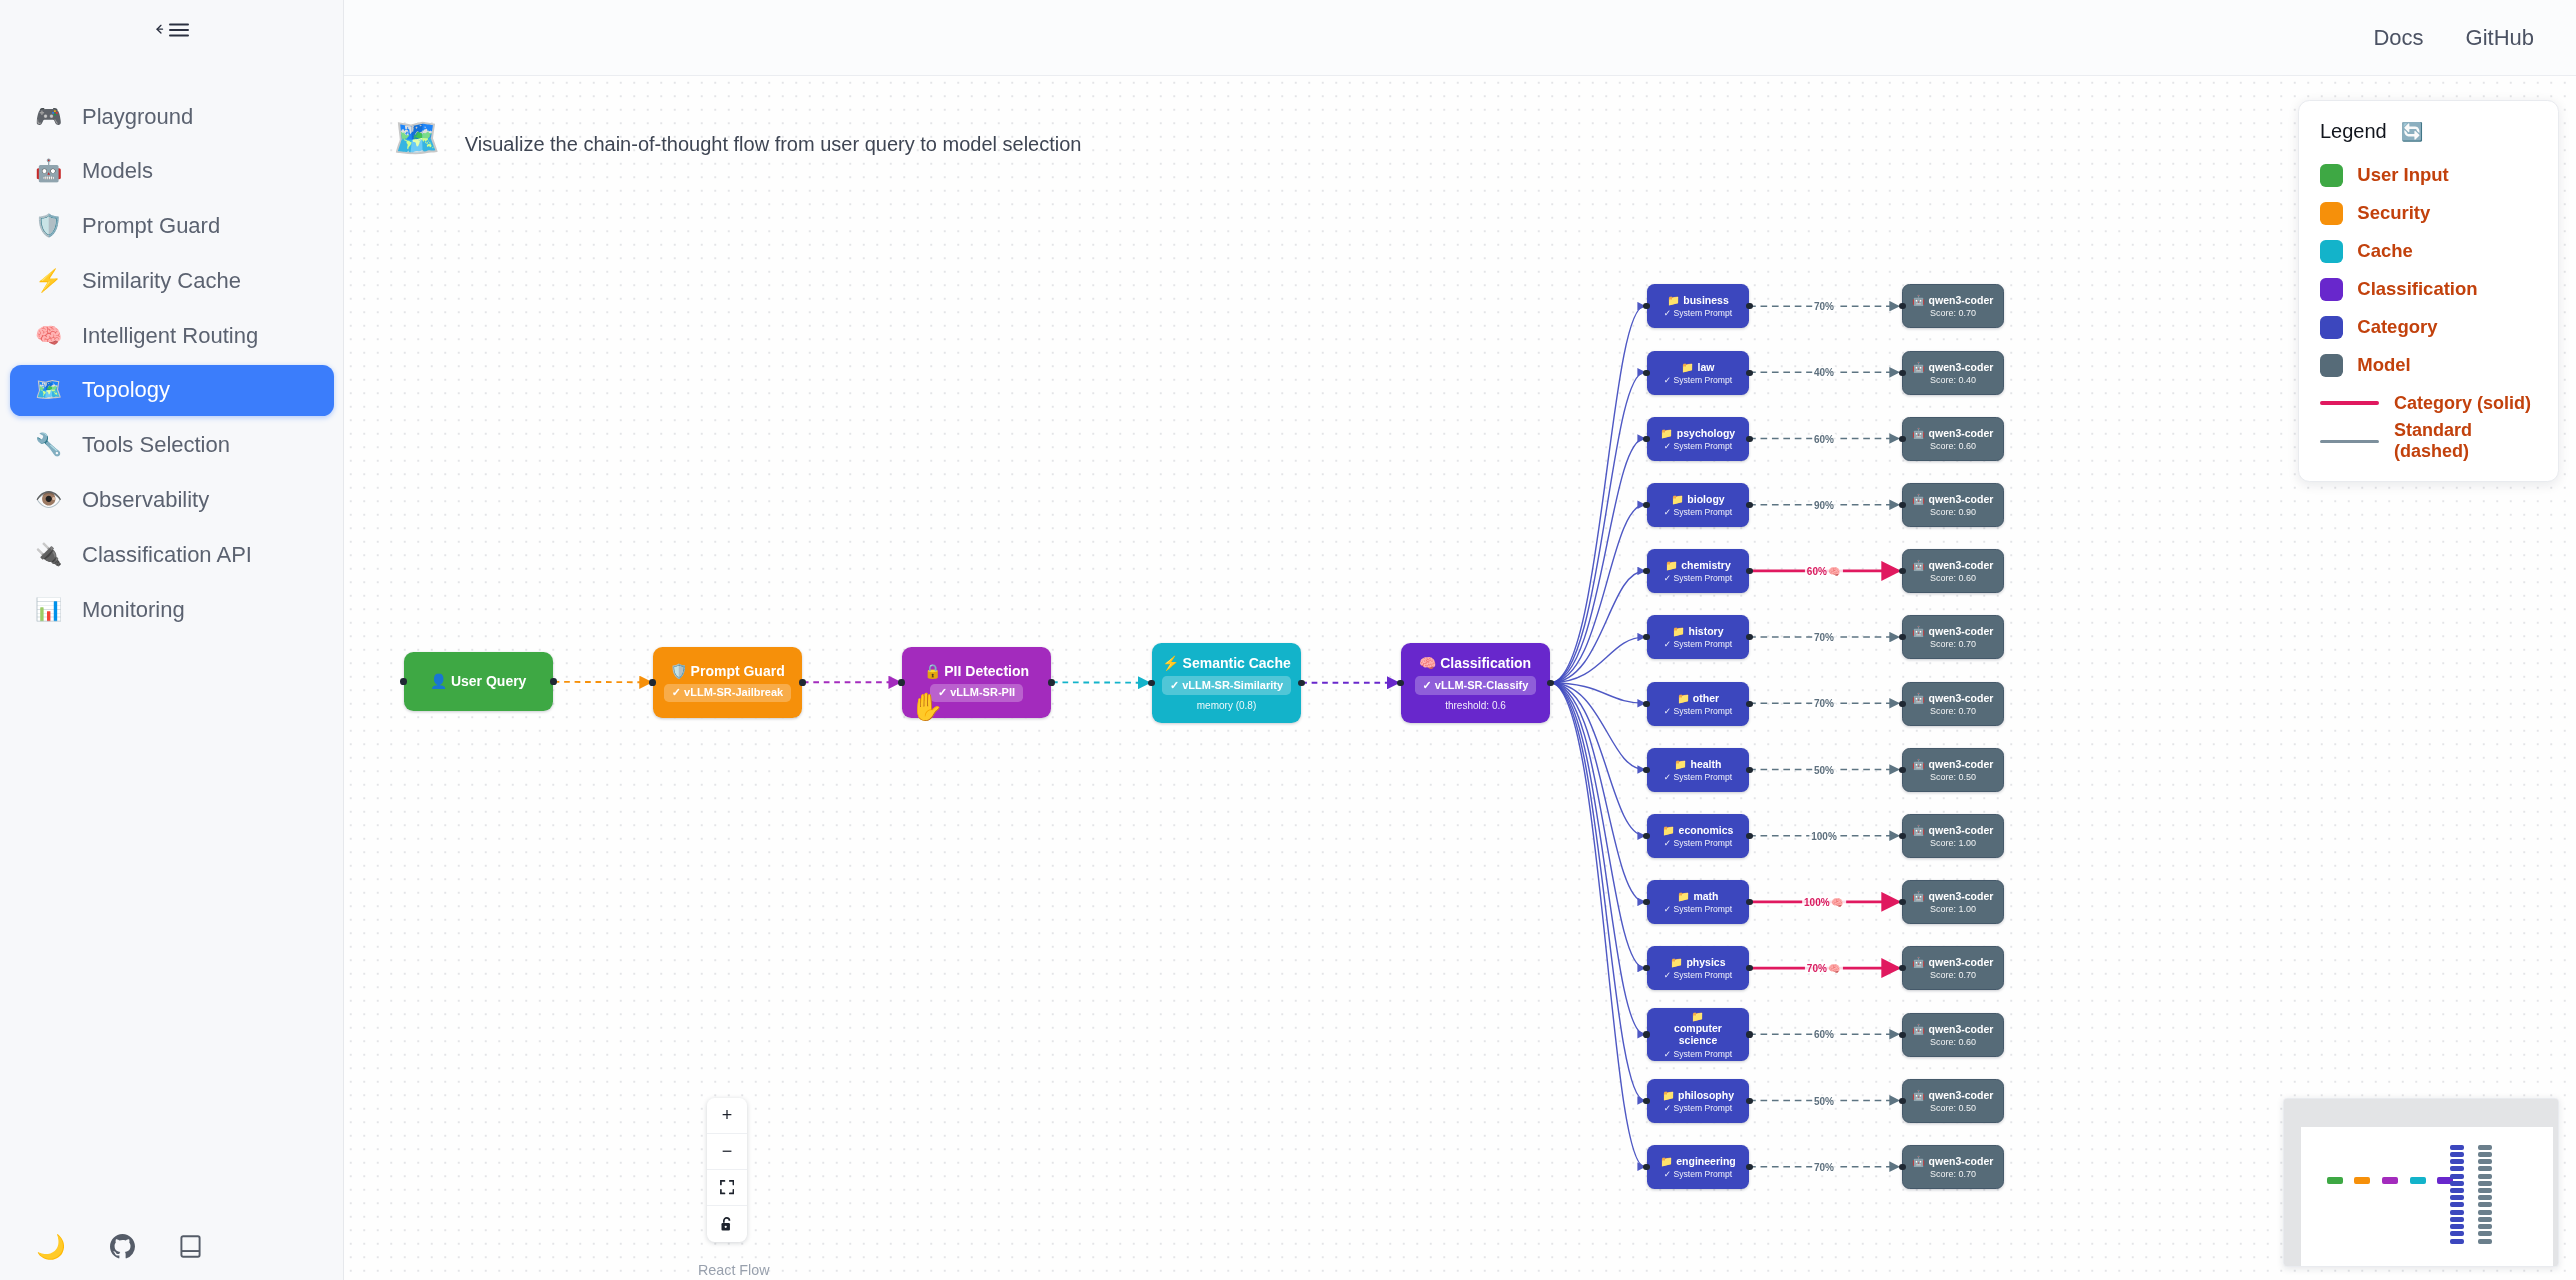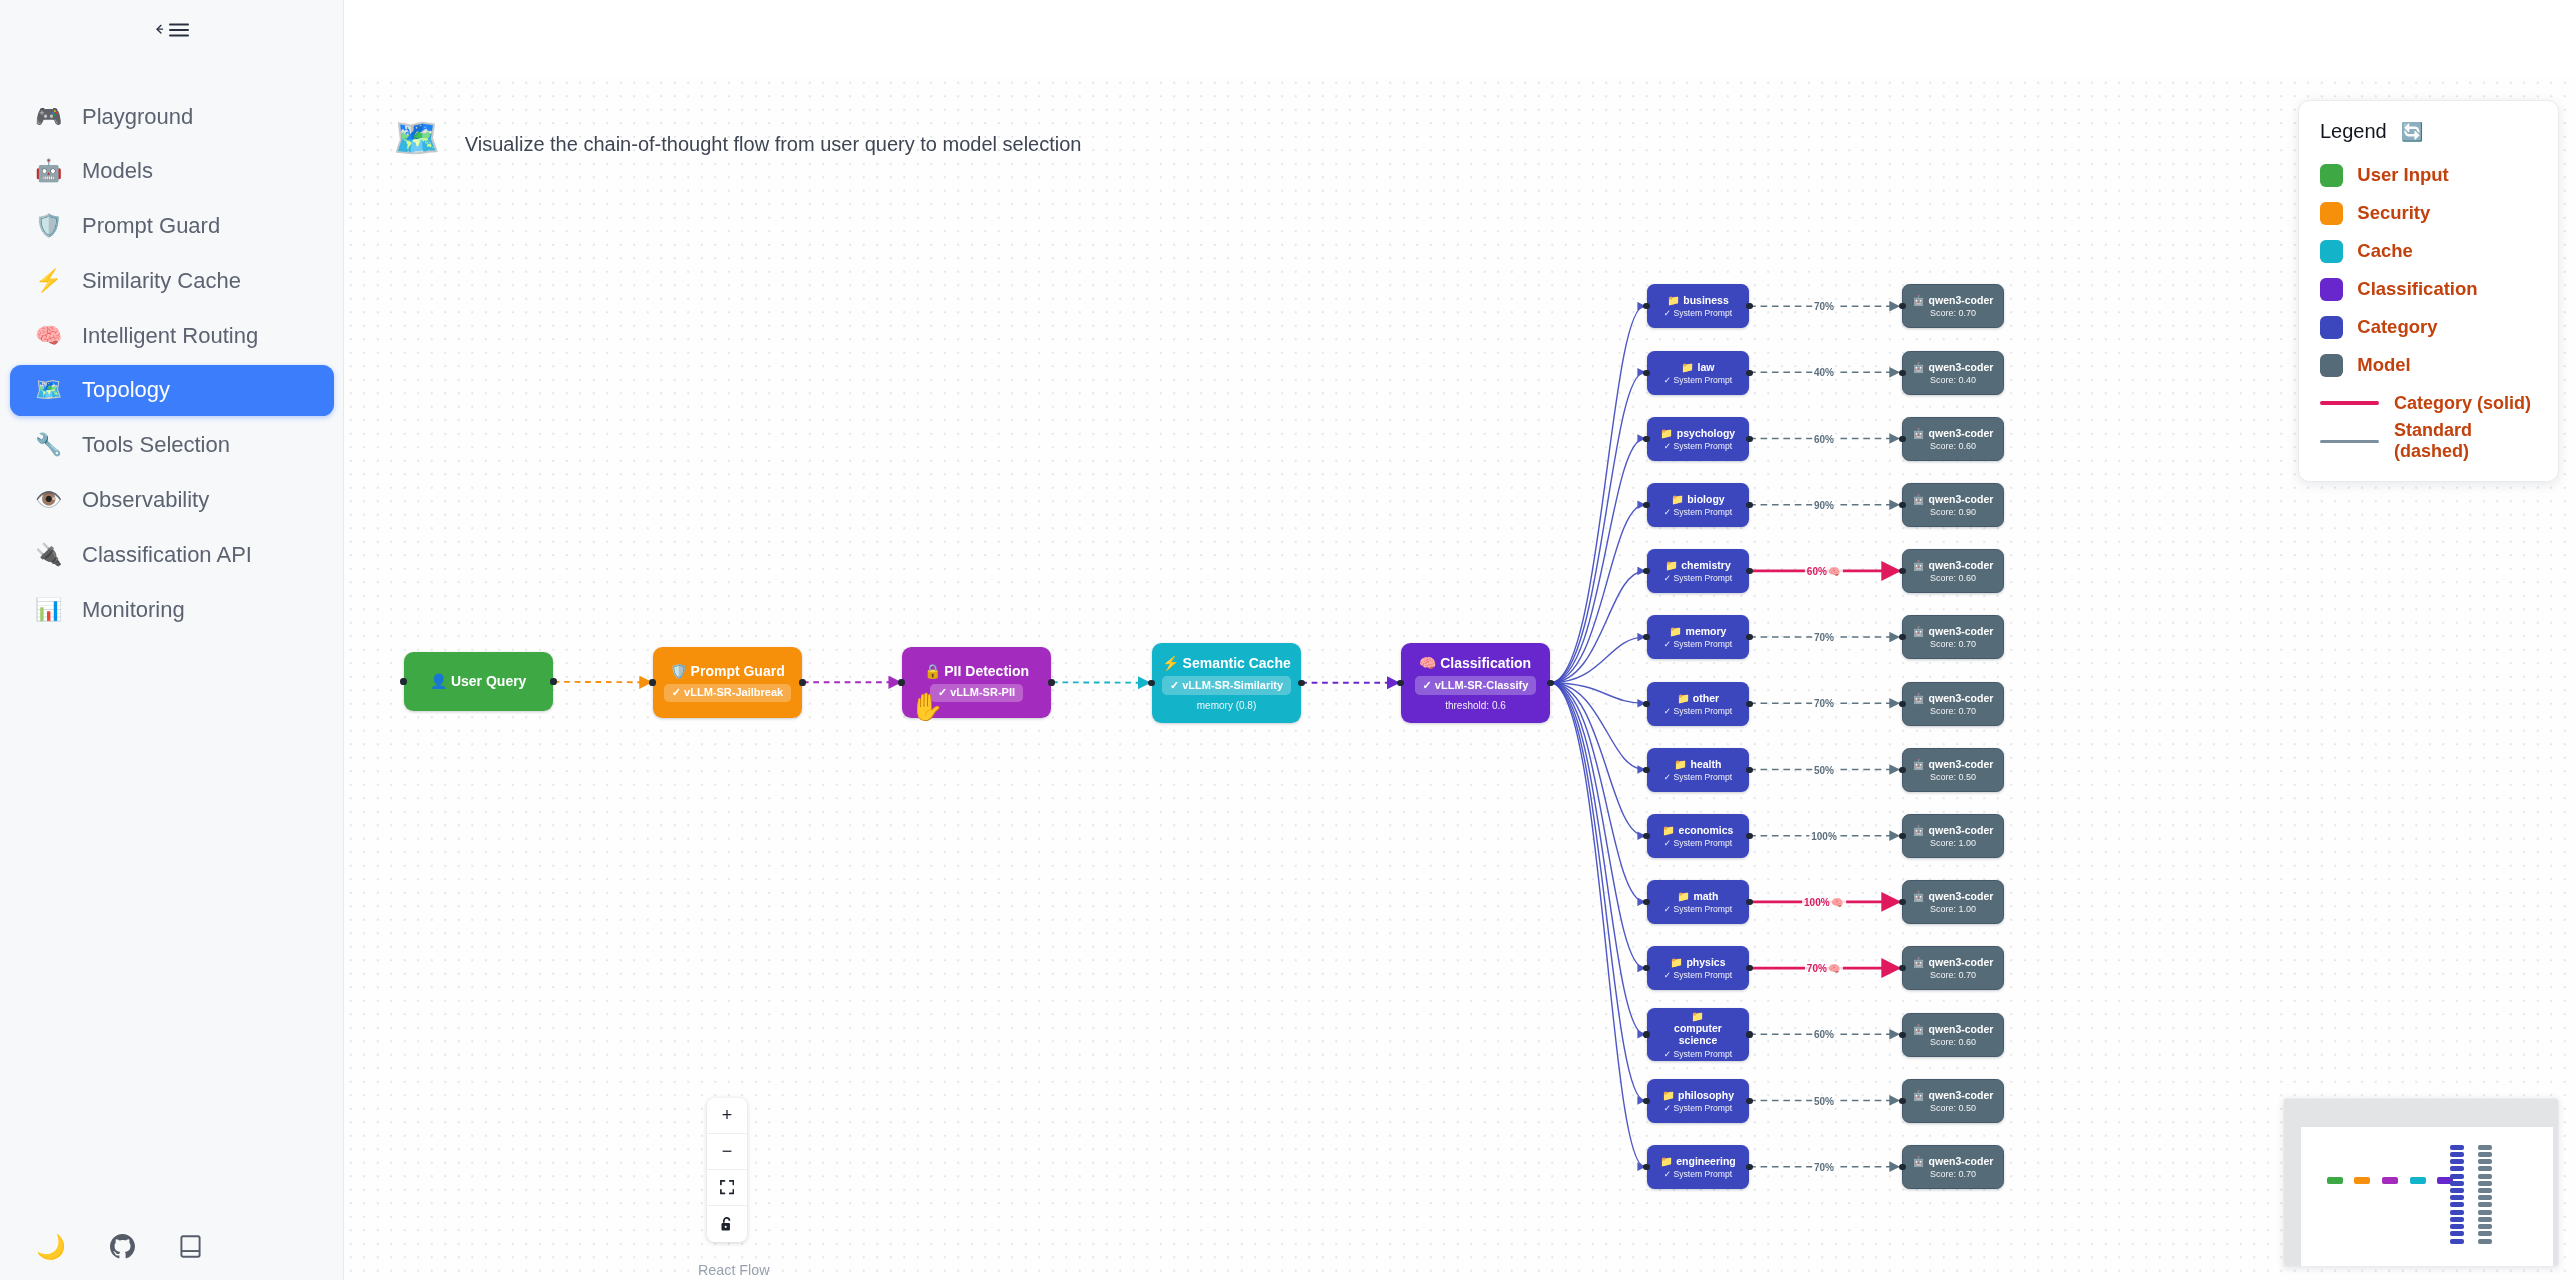--- a/index.html
+++ b/index.html
@@ -233,20 +233,24 @@
         <svg width="23" height="25" viewBox="0 0 20 22" fill="none" stroke="#555c68" stroke-width="1.7">
           <rect x="2" y="2" width="16" height="18" rx="1.5"></rect>
           <path d="M2 15 H18"></path>
         </svg>
       </span>
     </div>
   </div>
 
   <div id="main">
 
+    <div id="topbar">
+      <span class="toplink">Docs</span>
+      <span class="toplink">GitHub</span>
+    </div>
 
     <div id="canvas">
 
       <div class="page-head">
         <div class="page-title">
           <span>🗺️</span>
         </div>
         <div class="page-sub">Visualize the chain-of-thought flow from user query to model selection</div>
       </div>
 
@@ -444,21 +448,21 @@
                 <span>🤖</span>
                 <span>qwen3-coder</span>
               </div>
               <div class="n-meta">Score: 0.60</div>
             </div>
             <div class="node cat" style="left: 1303px; top: 539px; width: 102px; height: 44px;">
               <span class="port l"></span>
               <span class="port r"></span>
               <div class="n-title">
                 <span>📁</span>
-                <span>memory</span>
+                <span>history</span>
               </div>
               <div class="n-meta">✓ System Prompt</div>
             </div>
             <div class="node mdl" style="left: 1558px; top: 539px; width: 102px; height: 44px;">
               <span class="port l"></span>
               <div class="n-title">
                 <span>🤖</span>
                 <span>qwen3-coder</span>
               </div>
               <div class="n-meta">Score: 0.70</div>

